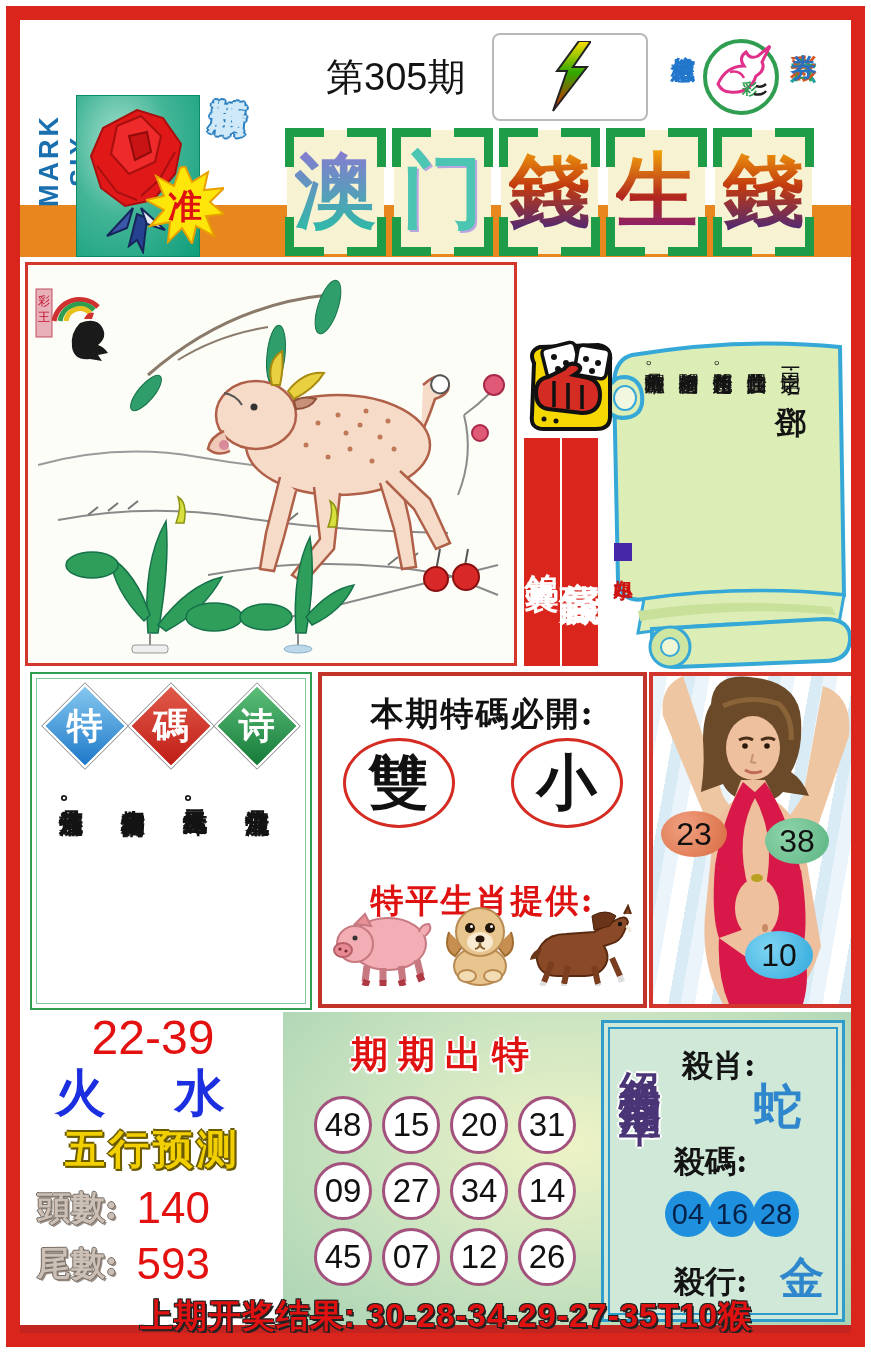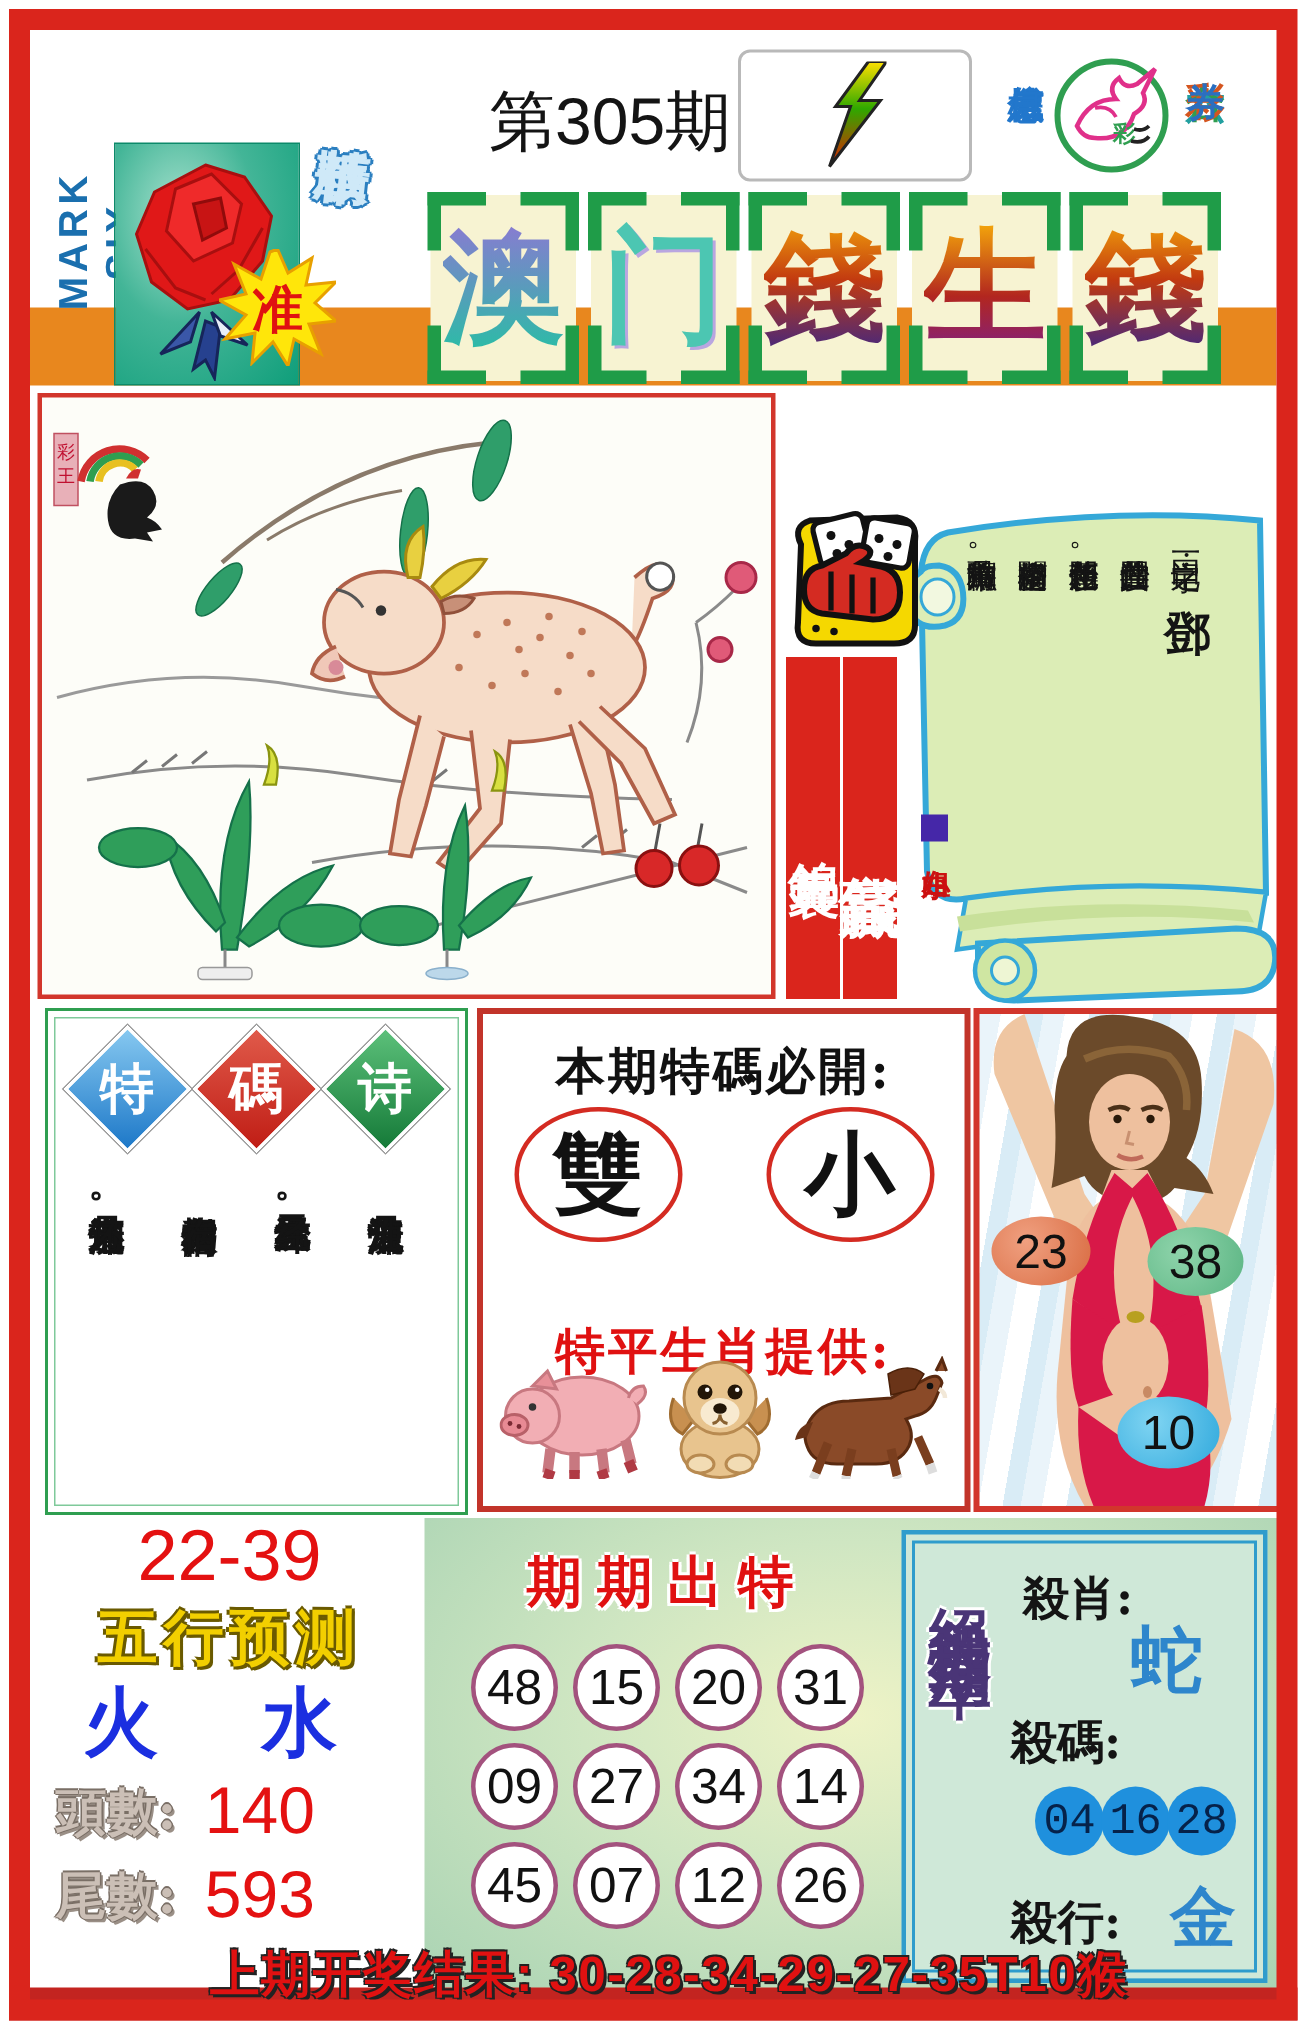--- a/index.html
+++ b/index.html
@@ -13,21 +13,21 @@
   #orange-band{left:20px;right:20px;top:205px;height:52px;background:#e8871e;z-index:1;}
   #marksix{left:34px;top:88px;width:42px;height:146px;z-index:2;color:#1a6fae;font-weight:bold;font-size:27px;letter-spacing:3px;
            writing-mode:vertical-rl;transform:rotate(180deg);text-align:center;}
   #rose-panel{left:76px;top:95px;width:122px;height:160px;z-index:2;
               background:radial-gradient(ellipse at 35% 30%,#a9e2cf 0%,#43b597 45%,#0f9e7a 100%);border:1px solid #0c8a6a;}
   #jinghua{left:198px;top:70px;width:56px;height:130px;z-index:2;writing-mode:vertical-rl;text-orientation:upright;
            font-size:37px;font-weight:bold;color:#cfe9f8;line-height:56px;
            text-shadow:-2px 0 #2b7fc0,2px 0 #2b7fc0,0 -2px #2b7fc0,0 2px #2b7fc0,-1px -1px #2b7fc0,1px 1px #2b7fc0,1px -1px #2b7fc0,-1px 1px #2b7fc0;
            transform:rotate(6deg);}
   #zhun-star{left:146px;top:166px;width:78px;height:78px;z-index:3;}
-  #issue{left:326px;top:52px;font-size:44px;color:#141414;z-index:2;}
+  #issue{left:326px;top:52px;font-size:38px;color:#141414;z-index:2;}
   #lhc-logo{left:492px;top:33px;width:152px;height:84px;z-index:2;background:#fff;border:2px solid #b9b9b9;border-radius:8px;
             display:flex;align-items:center;justify-content:center;}
   #lhc-text{font-size:40px;font-weight:bold;color:#e01111;letter-spacing:-2px;
             text-shadow:-2px 0 #fff,2px 0 #fff,0 2px #fff,0 -2px #fff,2px 2px 0 #7a0a0a;}
   #quanwei{left:668px;top:38px;width:30px;height:120px;z-index:2;writing-mode:vertical-rl;text-orientation:upright;
            color:#2277cc;font-weight:bold;font-size:24px;line-height:30px;}
   #dove-logo{left:700px;top:36px;width:82px;height:82px;z-index:2;}
   #ticket{left:786px;top:34px;width:34px;height:130px;z-index:2;writing-mode:vertical-rl;text-orientation:upright;
           font-weight:bold;font-size:26px;line-height:32px;}
   .tk0{color:#22a0a0}.tk1{color:#2f9e50}.tk2{color:#d4551f}.tk3{color:#2b6fc0}
@@ -106,21 +106,21 @@
   #ball-grid{left:314px;top:1096px;width:266px;z-index:2;display:grid;grid-template-columns:repeat(4,1fr);gap:8px 6px;}
   .ball{width:58px;height:58px;border-radius:50%;background:#fff;border:3px solid #a3527e;box-sizing:border-box;
         display:flex;align-items:center;justify-content:center;font-size:33px;color:#111;}
   #juesha-box{left:601px;top:1020px;width:238px;height:296px;z-index:2;background:#cfe8d8;border:3px solid #2f9ccc;
               box-shadow:inset 0 0 0 4px #cfe8d8,inset 0 0 0 6px #2f9ccc;}
   #juesha-v{position:absolute;left:10px;top:16px;height:266px;writing-mode:vertical-rl;text-orientation:upright;
             font-size:42px;font-weight:bold;color:#4a3577;font-family:"DejaVu Serif",serif;line-height:52px;letter-spacing:8px;
             text-shadow:-2px 0 #fff,2px 0 #fff,0 -2px #fff,0 2px #fff;}
   .sha-label{position:absolute;font-size:31px;font-weight:bold;color:#141414;font-family:"DejaVu Serif",serif;}
   .sha-cal{position:absolute;color:#2e86cc;font-family:"DejaVu Serif",serif;font-weight:bold;}
-  #shama-circles{position:absolute;left:88px;top:168px;display:flex;font-family:Liberation Mono, monospace;}
+  #shama-circles{position:absolute;left:63px;top:168px;display:flex;}
   .bluec{width:46px;height:46px;border-radius:50%;background:#1f90dd;display:flex;align-items:center;justify-content:center;
          font-size:29px;color:#06224a;margin-left:-2px;}
   #result{left:140px;top:1294px;z-index:45;font-size:33px;font-weight:bold;color:#e01111;letter-spacing:1px;
           text-shadow:2px 2px 0 #222,-1px -1px 0 #222,1px -1px 0 #222,-1px 1px 0 #222;}
 </style>
 </head>
 <body>
 
 <div id="page">
   <div id="orange-band" class="abs"></div>
@@ -453,22 +453,22 @@
     <div class="numoval" id="num38">
         <span>38</span>
       </div>
     <div class="numoval" id="num10">
         <span>10</span>
       </div>
   </div>
 
   <div id="bl-box" class="abs">
     <div id="duanluo-v">22-39</div>
+    <div id="wuxing-v">火 水</div>
     <div id="wuxing-t">五行预测</div>
-    <div id="wuxing-v">火 水</div>
     <div class="shu-row">
       <span class="shu-lab">頭數:</span>
       <span class="shu-val">140</span>
     </div>
     <div class="shu-row">
       <span class="shu-lab">尾數:</span>
       <span class="shu-val">593</span>
     </div>
   </div>
 

